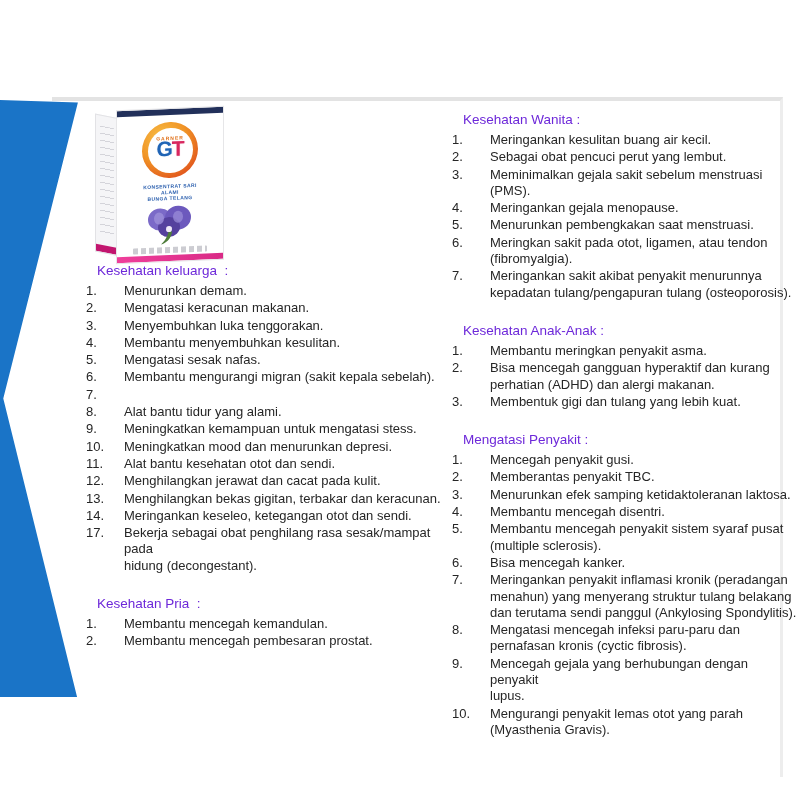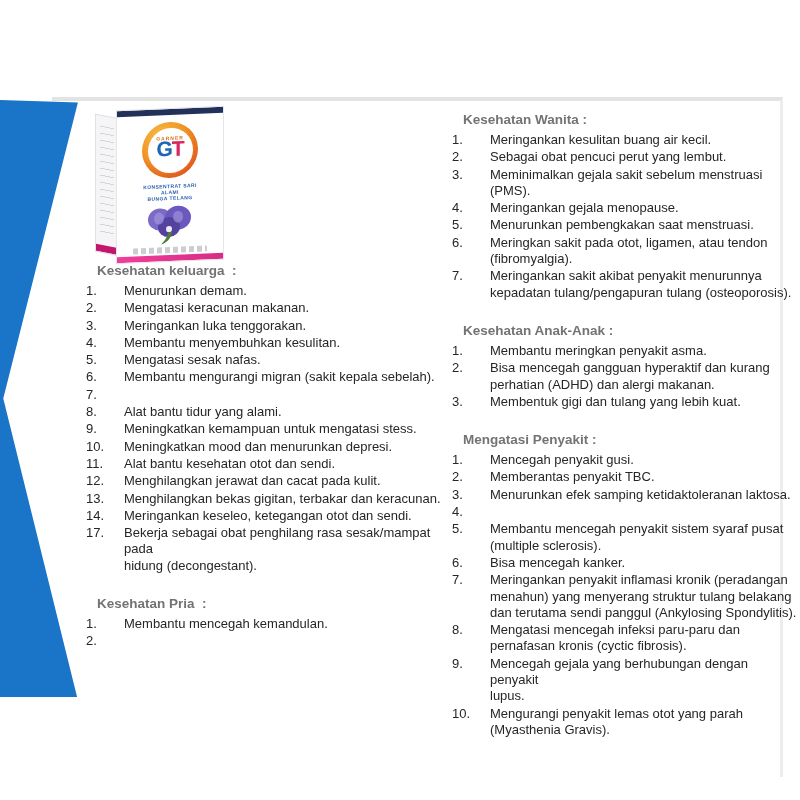--- a/index.html
+++ b/index.html
@@ -36,21 +36,21 @@
   .box-foot{margin-top:auto;margin-bottom:8px;width:74px;height:7px;
             background:repeating-linear-gradient(90deg,#9a9aa5 0 5px,transparent 5px 8px);
             opacity:.5;border-radius:1px;}
   .box-pink{position:absolute;left:0;bottom:0;width:100%;height:6px;
             background:linear-gradient(90deg,#ef3f9b,#d92a86);}
   
   .col{position:absolute;font-size:13px;}
   .col-left{left:86px;top:263px;width:370px;}
   .col-right{left:452px;top:112px;width:348px;}
   .sec{margin:0 0 22px 0;}
-  .sec-title{font-size:13.5px;font-weight:bold;color:#737373;margin:0 0 5px 11px;white-space:pre;}
+  .sec-title{font-size:13.5px;font-weight:normal;color:#6d28d9;margin:0 0 5px 11px;white-space:pre;}
   .item{display:grid;grid-template-columns:38px 1fr;margin-bottom:1px;}
   .num,.txt{line-height:16.3px;}
   .txt{white-space:pre-line;}
 </style>
 </head>
 <body>
 
 <div class="canvas">
   <div class="frame"></div>
   <div class="blue-shape"></div>
@@ -93,21 +93,21 @@
     <span class="txt">Menurunkan demam.</span>
   </div>
 
   <div class="item">
     <span class="num">2.</span>
     <span class="txt">Mengatasi keracunan makanan.</span>
   </div>
 
   <div class="item">
     <span class="num">3.</span>
-    <span class="txt">Meringankan luka tenggorakan.</span>
+    <span class="txt">Menyembuhkan luka tenggorakan.</span>
   </div>
 
   <div class="item">
     <span class="num">4.</span>
     <span class="txt">Membantu menyembuhkan kesulitan.</span>
   </div>
 
   <div class="item">
     <span class="num">5.</span>
     <span class="txt">Mengatasi sesak nafas.</span>
@@ -170,20 +170,21 @@
   <section class="sec">
     <h3 class="sec-title">Kesehatan Pria  :</h3>
     <div class="items">
   <div class="item">
     <span class="num">1.</span>
     <span class="txt">Membantu mencegah kemandulan.</span>
   </div>
 
   <div class="item">
     <span class="num">2.</span>
+    <span class="txt">Membantu mencegah pembesaran prostat.</span>
   </div>
 </div>
   </section>
 </div>
   <div class="col col-right">
   <section class="sec">
     <h3 class="sec-title">Kesehatan Wanita :</h3>
     <div class="items">
   <div class="item">
     <span class="num">1.</span>
@@ -259,20 +260,21 @@
     <span class="txt">Memberantas penyakit TBC.</span>
   </div>
 
   <div class="item">
     <span class="num">3.</span>
     <span class="txt">Menurunkan efek samping ketidaktoleranan laktosa.</span>
   </div>
 
   <div class="item">
     <span class="num">4.</span>
+    <span class="txt">Membantu mencegah disentri.</span>
   </div>
 
   <div class="item">
     <span class="num">5.</span>
     <span class="txt">Membantu mencegah penyakit sistem syaraf pusat
 (multiple sclerosis).</span>
   </div>
 
   <div class="item">
     <span class="num">6.</span>

